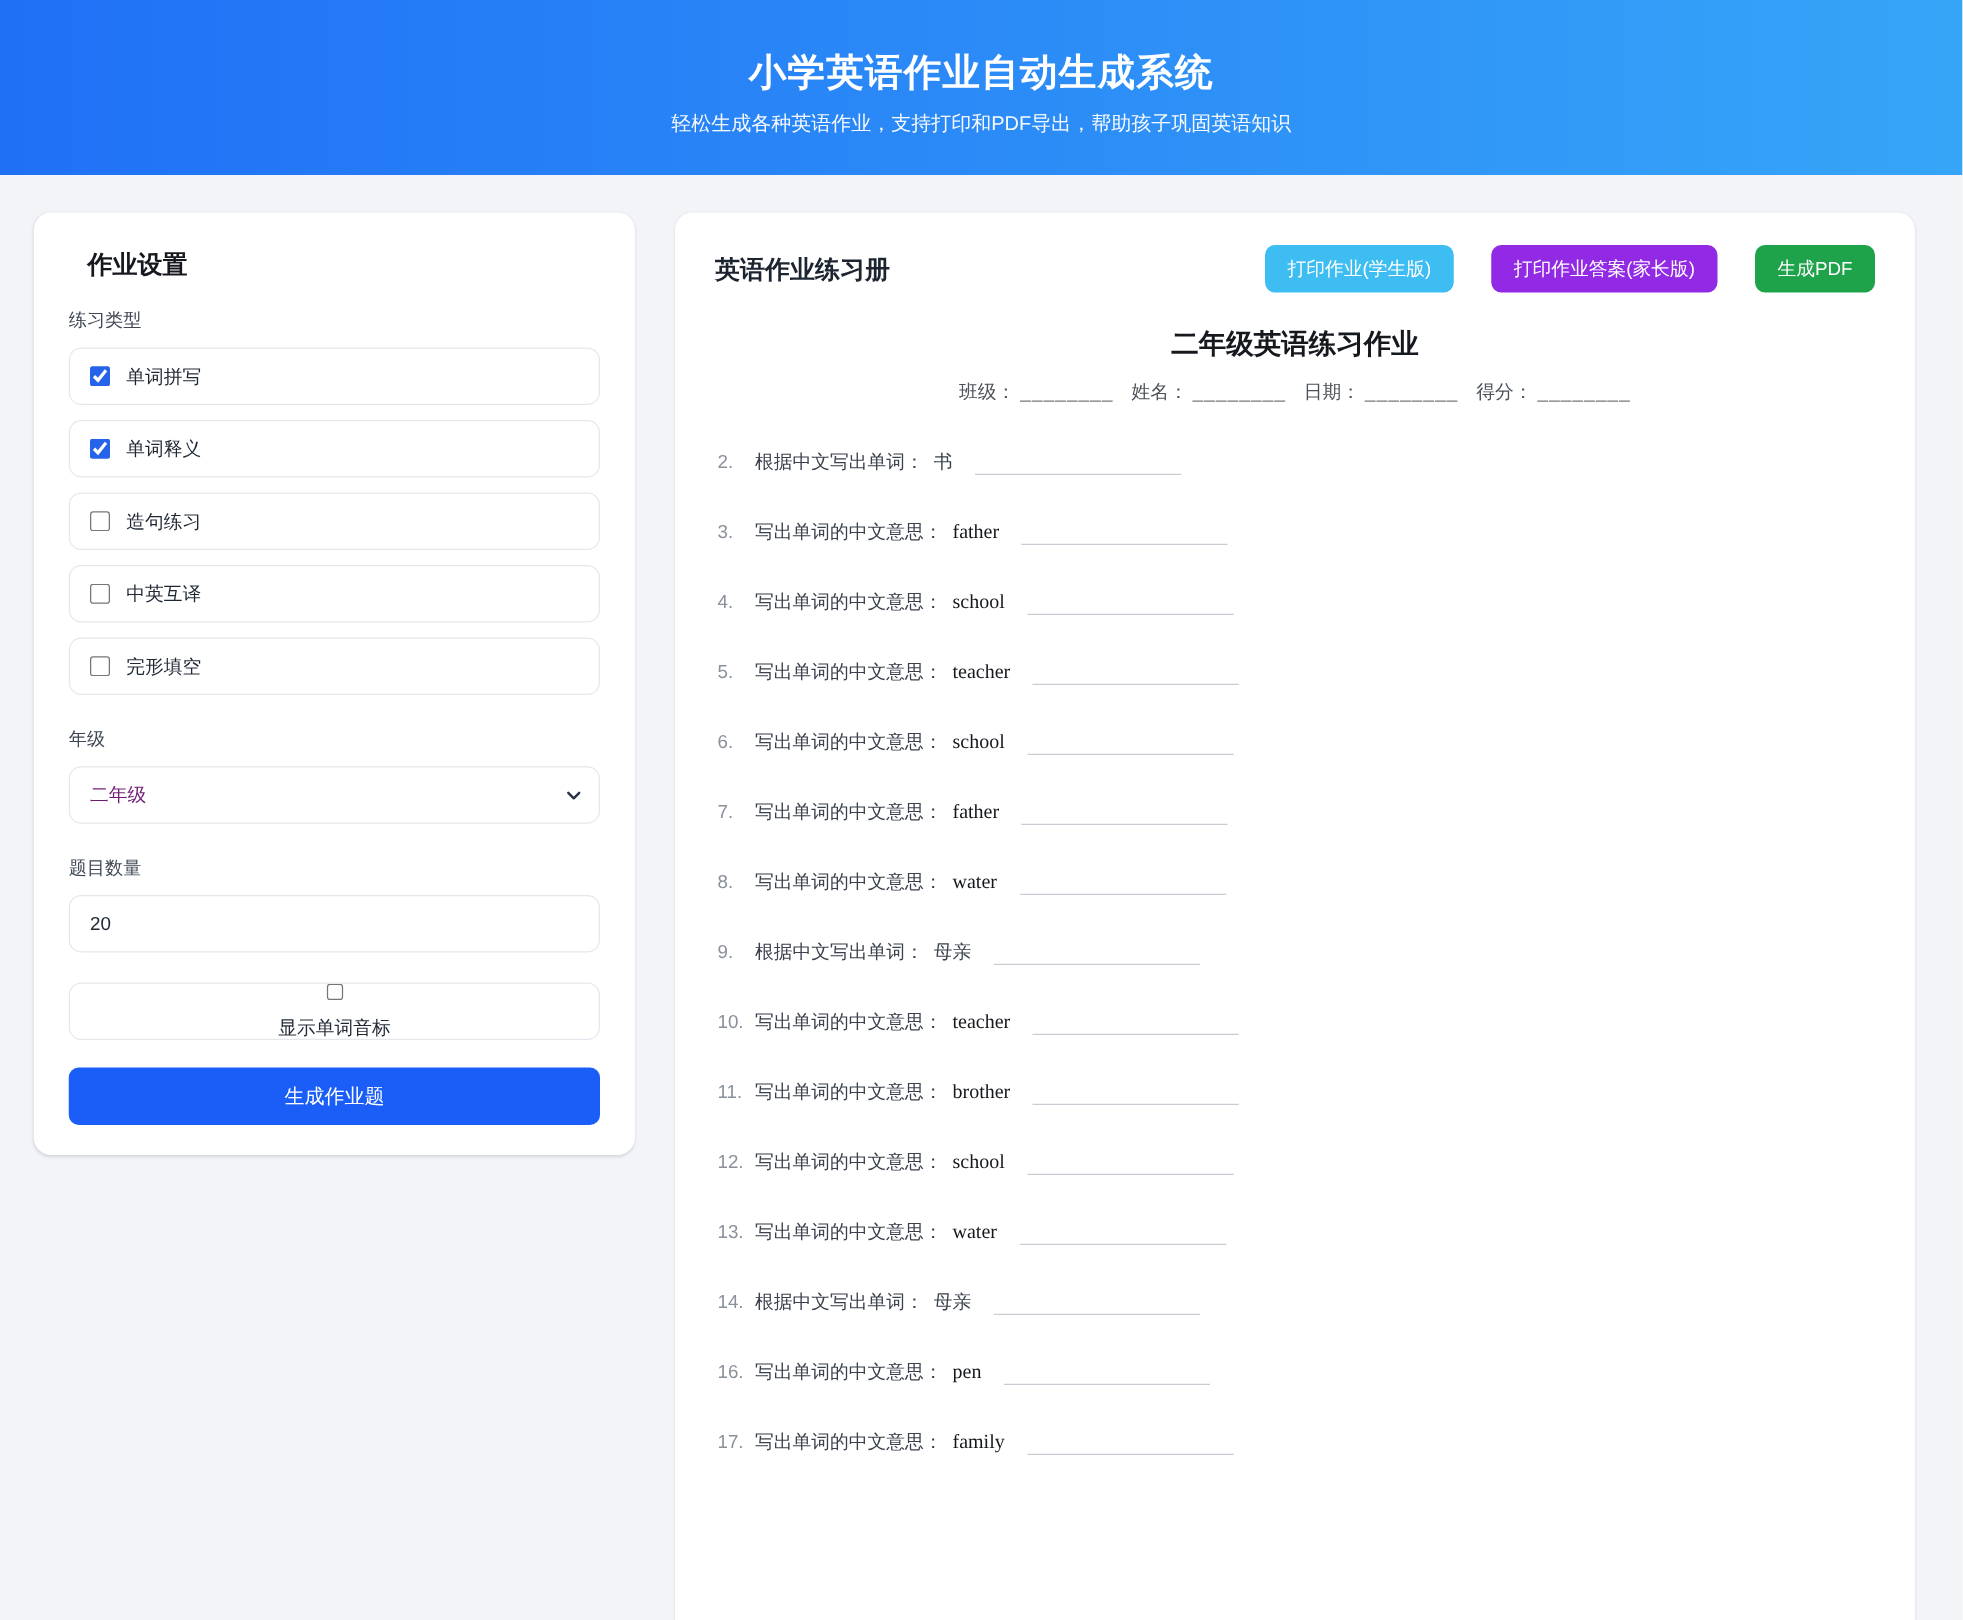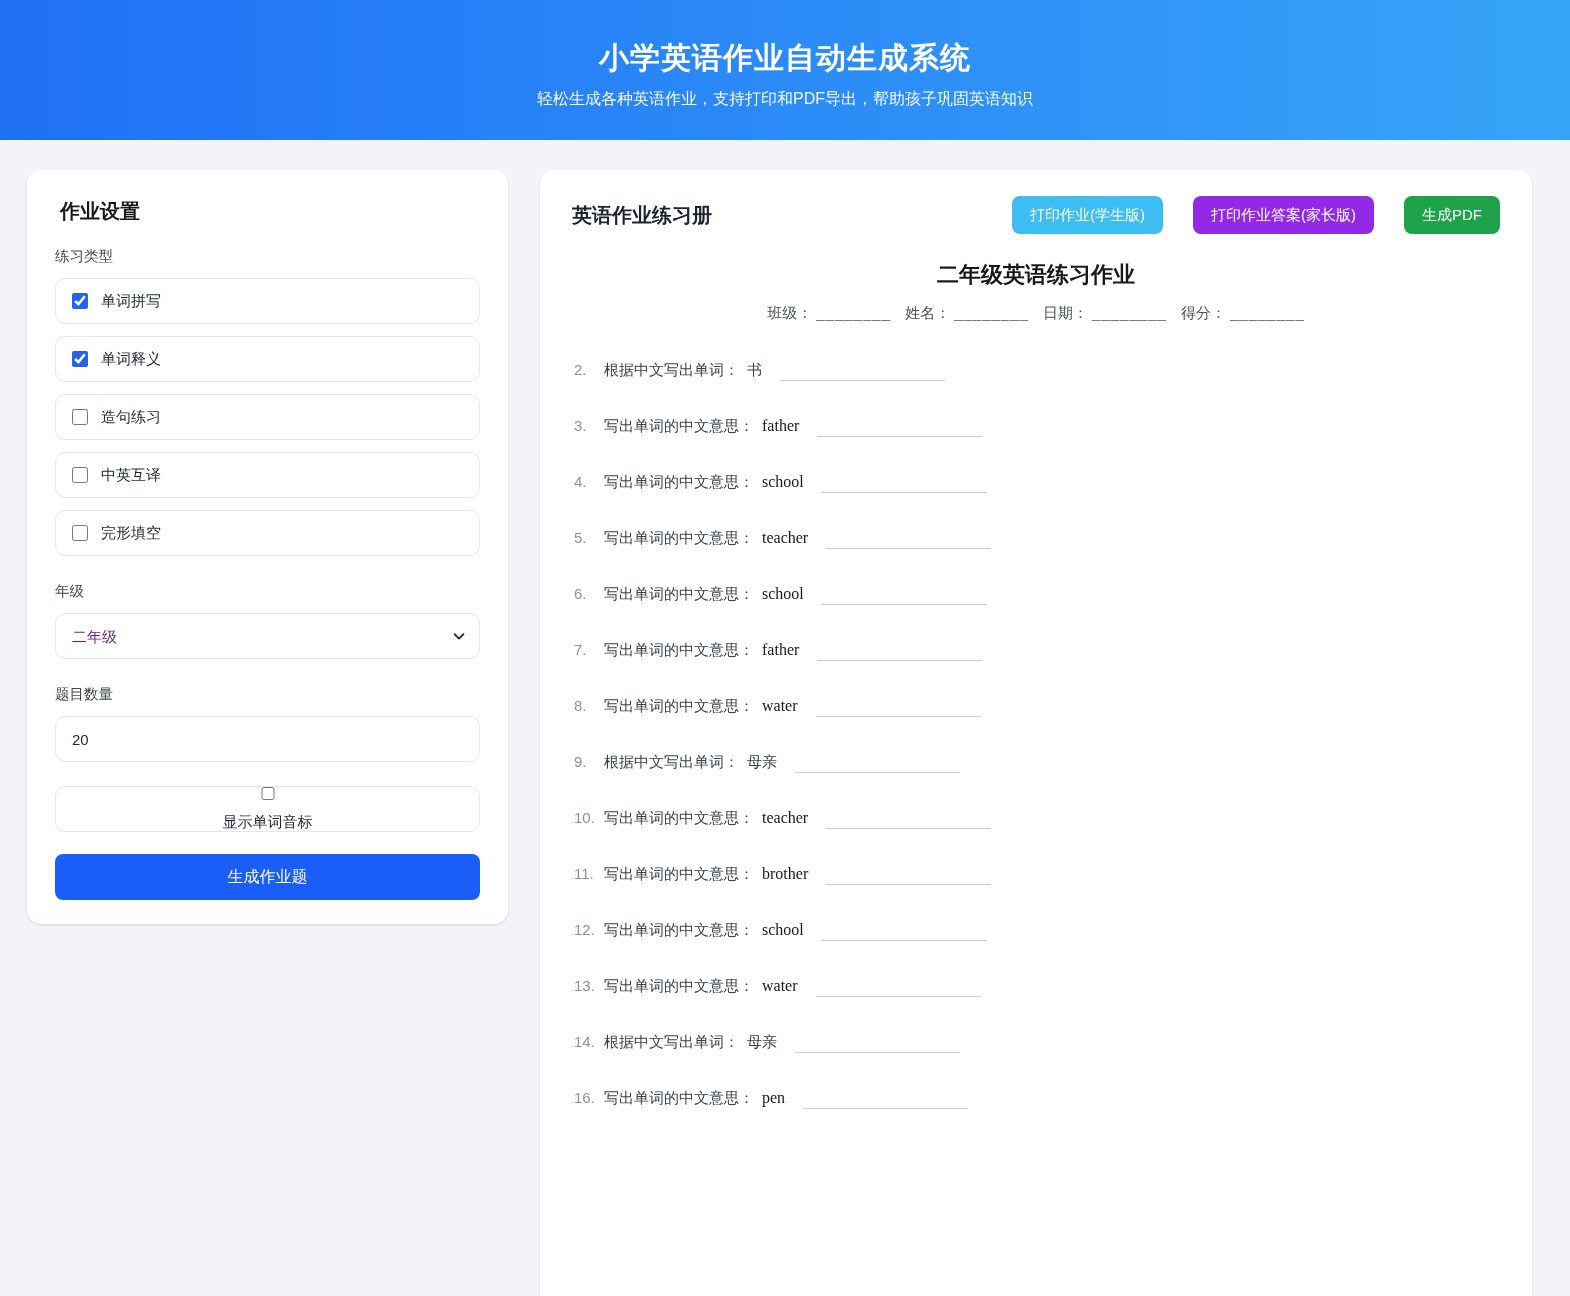--- a/index.html
+++ b/index.html
@@ -35,21 +35,21 @@
     background: #fff; border-radius: 14px;
     box-shadow: 0 1px 3px rgba(16,24,40,.08), 0 1px 2px rgba(16,24,40,.05);
   }
 
   
   .settings {
     width: 481px; flex-shrink: 0;
     padding: 28px 28px 24px;
   }
   .settings h2 {
-    margin: 0 5px 22px; font-size: 20px; font-weight: 700; color: #15181d;
+    margin: 0 15px 22px; font-size: 20px; font-weight: 700; color: #15181d;
   }
   .field-label {
     font-size: 14.5px; color: #3f4754; margin: 26px 0 12px;
   }
   .field-label.first { margin-top: 0; }
   .option-box {
     display: flex; align-items: center; gap: 13px;
     height: 46px; padding: 0 16px; margin-bottom: 12px;
     border: 1px solid #e4e7ec; border-radius: 10px;
     background: #fff; cursor: pointer;
@@ -264,17 +264,20 @@
 
       <li class="q">
         <span class="q-num">14.</span><span class="q-text">根据中文写出单词：</span><span class="q-term">母亲</span><span class="q-line"></span>
       </li>
 
 
       <li class="q">
         <span class="q-num">16.</span><span class="q-text">写出单词的中文意思：</span><span class="q-term latin">pen</span><span class="q-line"></span>
       </li>
 
+      <li class="q">
+        <span class="q-num">17.</span><span class="q-text">写出单词的中文意思：</span><span class="q-term latin">family</span><span class="q-line"></span>
+      </li>
     </ol>
 
   </section>
 
 </main>
 
 </body></html>

